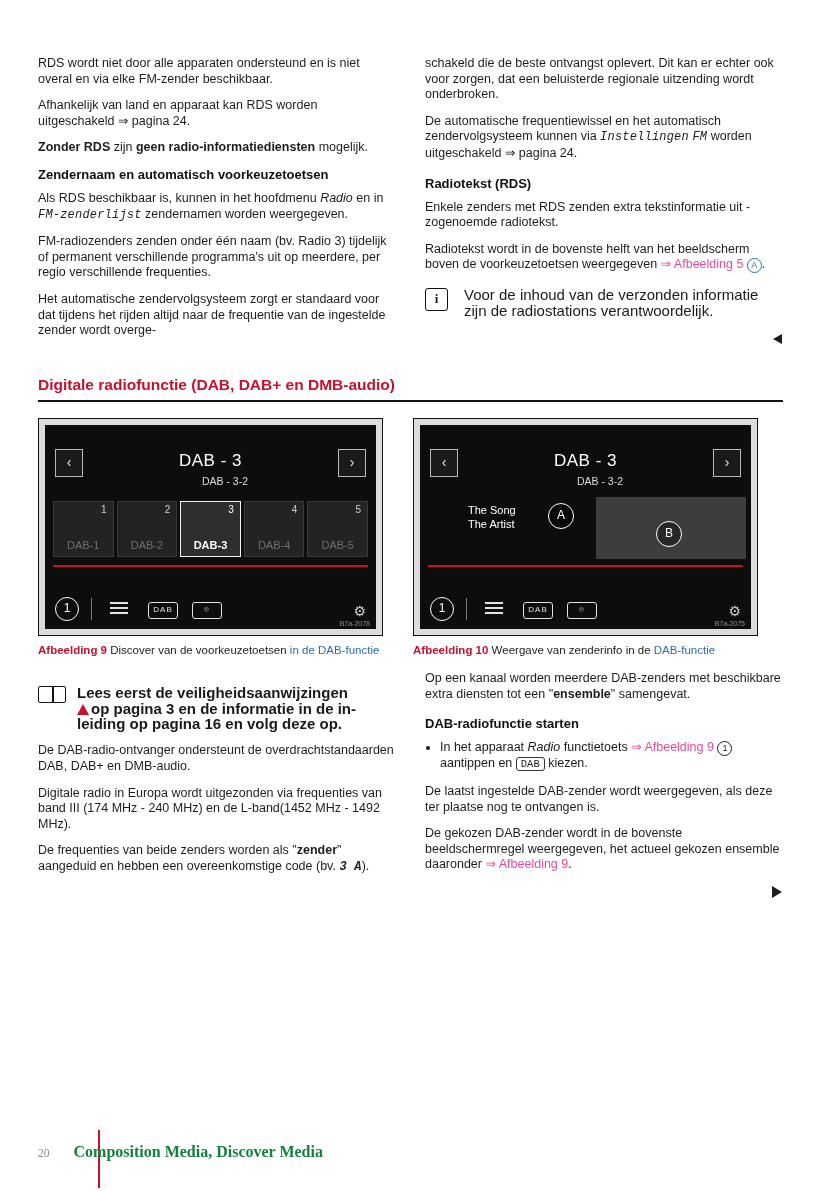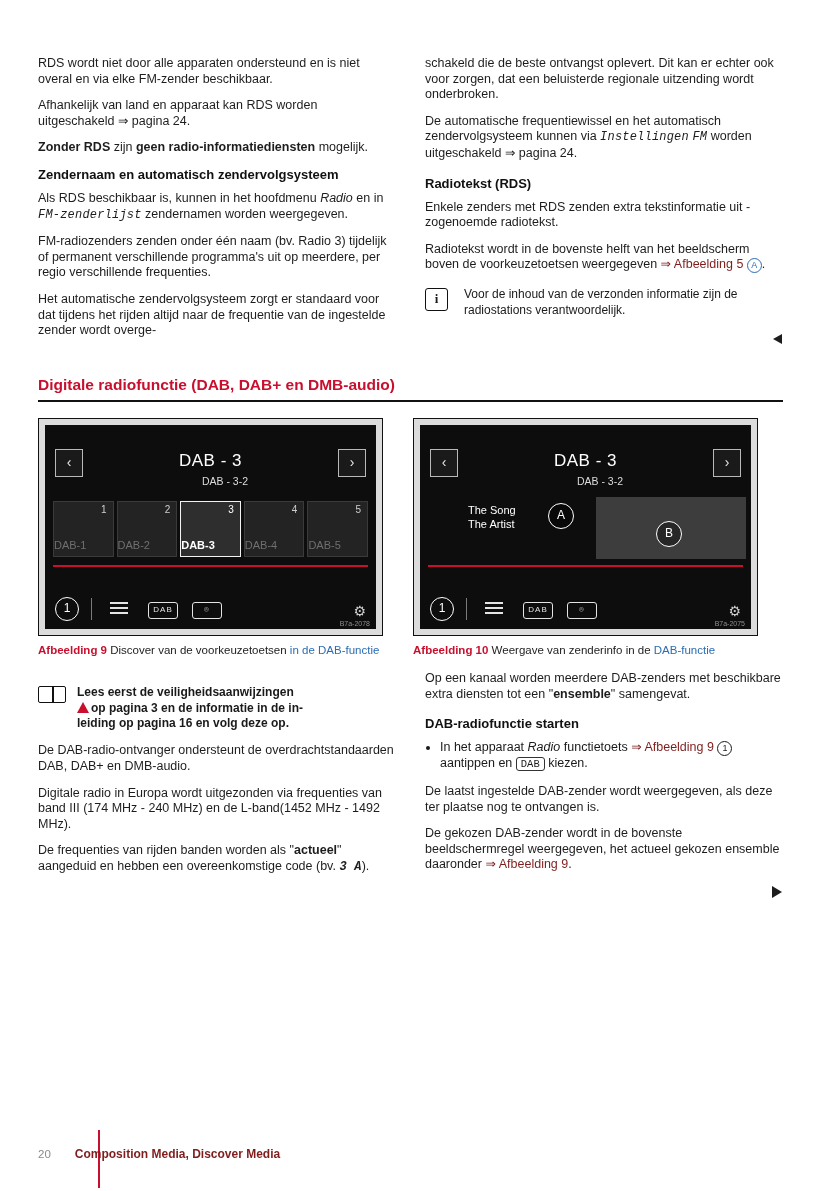--- a/index.html
+++ b/index.html
@@ -58,21 +58,21 @@
   }
   h3.first { margin-top: 6px; }
   .mono {
     font-family: "Liberation Mono", monospace;
     font-size: 12px;
     letter-spacing: 0.2px;
     font-style: italic;
   }
   .b { font-weight: bold; }
   .i { font-style: italic; }
-  .link { color: #7f1d1d; }
+  .link { color: #ec4899; }
 
   
   .section-head {
     margin-top: 26px;
     font-size: 15.5px;
     font-weight: bold;
     color: #c8102e;
     padding-bottom: 6px;
   }
   .section-rule {
@@ -152,21 +152,21 @@
   .preset .num {
     position: absolute;
     top: 2px; right: 6px;
     font-size: 10px;
     color: #cfcfcf;
   }
   .preset.sel .num { color: #fff; }
   .preset .lbl {
     position: absolute;
     bottom: 5px; left: 0; right: 0;
-    text-align: left;
+    text-align: center;
     font-size: 11px;
     color: #6f6f6f;
   }
   .preset.sel .lbl { color: #fff; font-weight: bold; }
 
   .redline {
     position: absolute;
     left: 8px; right: 8px;
     top: 140px;
     height: 2px;
@@ -298,21 +298,21 @@
     width: 21px; height: 21px;
     border: 1.6px solid #111;
     border-radius: 3px;
     text-align: center;
     font-weight: bold;
     font-size: 13px;
     line-height: 19px;
     font-family: "Liberation Serif", serif;
   }
   .note .txt {
-    font-size: 12px;
+    font-size: 15px;
     line-height: 15.4px;
     font-weight: bold;
   }
   .note.info .txt { font-weight: normal; }
   .warn-tri {
     display: inline-block;
     width: 0; height: 0;
     border-left: 6px solid transparent;
     border-right: 6px solid transparent;
     border-bottom: 11px solid #c8102e;
@@ -355,29 +355,30 @@
     color: #1d1d1d;
   }
   .footer {
     position: absolute;
     left: 38px;
     bottom: 30px;
     width: 745px;
     display: flex;
     align-items: baseline;
     gap: 24px;
+    font-family: Liberation Serif, serif;
   }
   .pgnum {
     color: #8a8a8a;
     font-size: 11.5px;
   }
   .foot-title {
-    color: #7f1d1d;
+    color: #15803d;
     font-weight: bold;
-    font-size: 12px;
+    font-size: 16px;
   }
   .tri-right {
     display: inline-block;
     width: 0; height: 0;
     border-top: 6px solid transparent;
     border-bottom: 6px solid transparent;
     border-left: 10px solid #1d1d1d;
   }
   .tri-left {
     display: inline-block;
@@ -405,21 +406,21 @@
       <div class="col">
         <p>RDS wordt niet door alle apparaten ondersteund en is niet overal en via elke FM-zender beschikbaar.</p>
         <p>Afhankelijk van land en apparaat kan RDS worden uitgeschakeld ⇒ pagina 24.</p>
         <p>
           <span class="b">Zonder RDS</span>
           <span>zijn</span>
           <span class="b">geen radio-informatiediensten</span>
           <span>mogelijk.</span>
         </p>
 
-        <h3 class="first">Zendernaam en automatisch zendervolgsysteem</h3>
+        <h3 class="first">Zendernaam en automatisch voorkeuzetoetsen</h3>
 
         <p>
           <span>Als RDS beschikbaar is, kunnen in het hoofdmenu</span>
           <span class="i">Radio</span>
           <span>en in</span>
           <span class="mono">FM-zenderlijst</span>
           <span>zendernamen worden weergegeven.</span>
         </p>
 
         <p>FM-radiozenders zenden onder één naam (bv. Radio 3) tijdelijk of permanent verschillende programma's uit op meerdere, per regio verschillende frequenties.</p>
@@ -579,21 +580,21 @@
             <span>Lees eerst de veiligheidsaanwijzingen</span><br>
             <span class="warn-tri"></span><span>op pagina 3 en de informatie in de in-</span><br>
             <span>leiding op pagina 16 en volg deze op.</span>
           </div>
         </div>
 
         <p>De DAB-radio-ontvanger ondersteunt de overdrachtstandaarden DAB, DAB+ en DMB-audio.</p>
         <p>Digitale radio in Europa wordt uitgezonden via frequenties van band III (174 MHz - 240 MHz) en de L-band(1452 MHz - 1492 MHz).</p>
 
         <p>
-          <span>De frequenties van rijden banden worden als "</span><span class="b">actueel</span><span>" aangeduid en hebben een overeenkomstige code (bv.</span>
+          <span>De frequenties van beide zenders worden als "</span><span class="b">zender</span><span>" aangeduid en hebben een overeenkomstige code (bv.</span>
           <span class="mono b">3 A</span><span>).</span>
         </p>
       </div>
 
       <div class="col">
         <p>
           <span>Op een kanaal worden meerdere DAB-zenders met beschikbare extra diensten tot een "</span><span class="b">ensemble</span><span>" samengevat.</span>
         </p>
 
         <h3>DAB-radiofunctie starten</h3>

